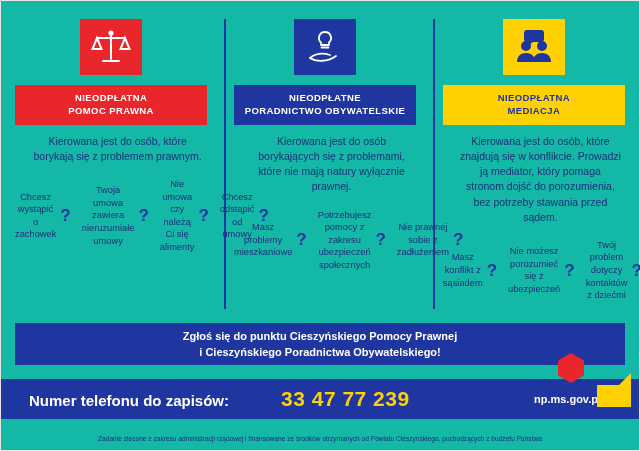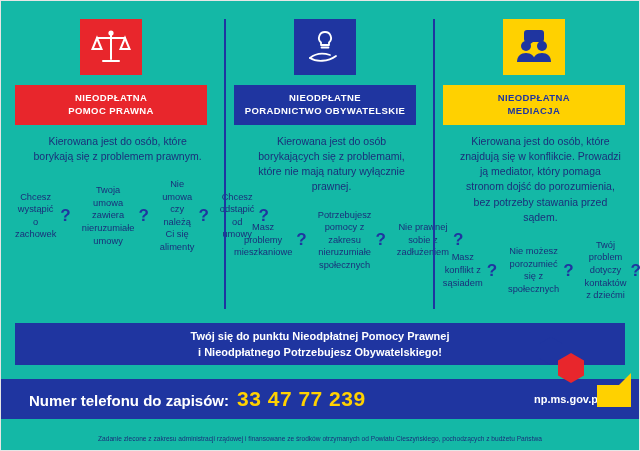--- a/index.html
+++ b/index.html
@@ -127,20 +127,21 @@
     display:flex;
     align-items:baseline;
     gap:8px;
     text-align:right;
   }
   .phone-number{
     color:#ffd100;
     font-size:21px;
     font-weight:bold;
     letter-spacing:.5px;
+    margin-left:44px;
   }
   .phone-right{
     margin-left:auto;
     padding-right:38px;
     font-size:11px;
     font-weight:bold;
     color:#fff;
   }
   
   .shape{position:absolute;}
@@ -245,21 +246,21 @@
         <span>NIEODPŁATNE</span><br>
         <span>PORADNICTWO OBYWATELSKIE</span>
       </div>
       <div class="lead">Kierowana jest do osób borykających się z problemami, które nie mają natury wyłącznie prawnej.</div>
       <div class="q-list">
         <div class="q-item">
           <span class="q-text">Masz problemy mieszkaniowe</span>
           <span class="qmark">?</span>
         </div>
         <div class="q-item">
-          <span class="q-text">Potrzebujesz pomocy z zakresu nieruzumiałe społecznych</span>
+          <span class="q-text">Potrzebujesz pomocy z zakresu ubezpieczeń społecznych</span>
           <span class="qmark">?</span>
         </div>
         <div class="q-item">
           <span class="q-text">Nie prawnej sobie z zadłużeniem</span>
           <span class="qmark">?</span>
         </div>
       </div>
     </div>
 
     <div class="col right">
@@ -278,35 +279,35 @@
         <span>NIEODPŁATNA</span><br>
         <span>MEDIACJA</span>
       </div>
       <div class="lead">Kierowana jest do osób, które znajdują się w konflikcie. Prowadzi ją mediator, który pomaga stronom dojść do porozumienia, bez potrzeby stawania przed sądem.</div>
       <div class="q-list">
         <div class="q-item">
           <span class="q-text">Masz konflikt z sąsiadem</span>
           <span class="qmark">?</span>
         </div>
         <div class="q-item">
-          <span class="q-text">Nie możesz porozumieć się z społecznych</span>
+          <span class="q-text">Nie możesz porozumieć się z ubezpieczeń</span>
           <span class="qmark">?</span>
         </div>
         <div class="q-item">
           <span class="q-text">Twój problem dotyczy kontaktów z dziećmi</span>
           <span class="qmark">?</span>
         </div>
       </div>
     </div>
 
   </div>
 
   <div class="cta">
-    <div>Twój się do punktu Nieodpłatnej Pomocy Prawnej</div>
-    <div>i Nieodpłatnego Potrzebujesz Obywatelskiego!</div>
+    <div>Zgłoś się do punktu Cieszyńskiego Pomocy Prawnej</div>
+    <div>i Cieszyńskiego Poradnictwa Obywatelskiego!</div>
   </div>
 
   <div class="shape hex-blue"></div>
   <div class="shape hex-red"></div>
 
   <div class="phone-band">
     <div class="phone-left">
       <span>Numer telefonu do zapisów:</span>
       <span class="phone-number">33 47 77 239</span>
     </div>

